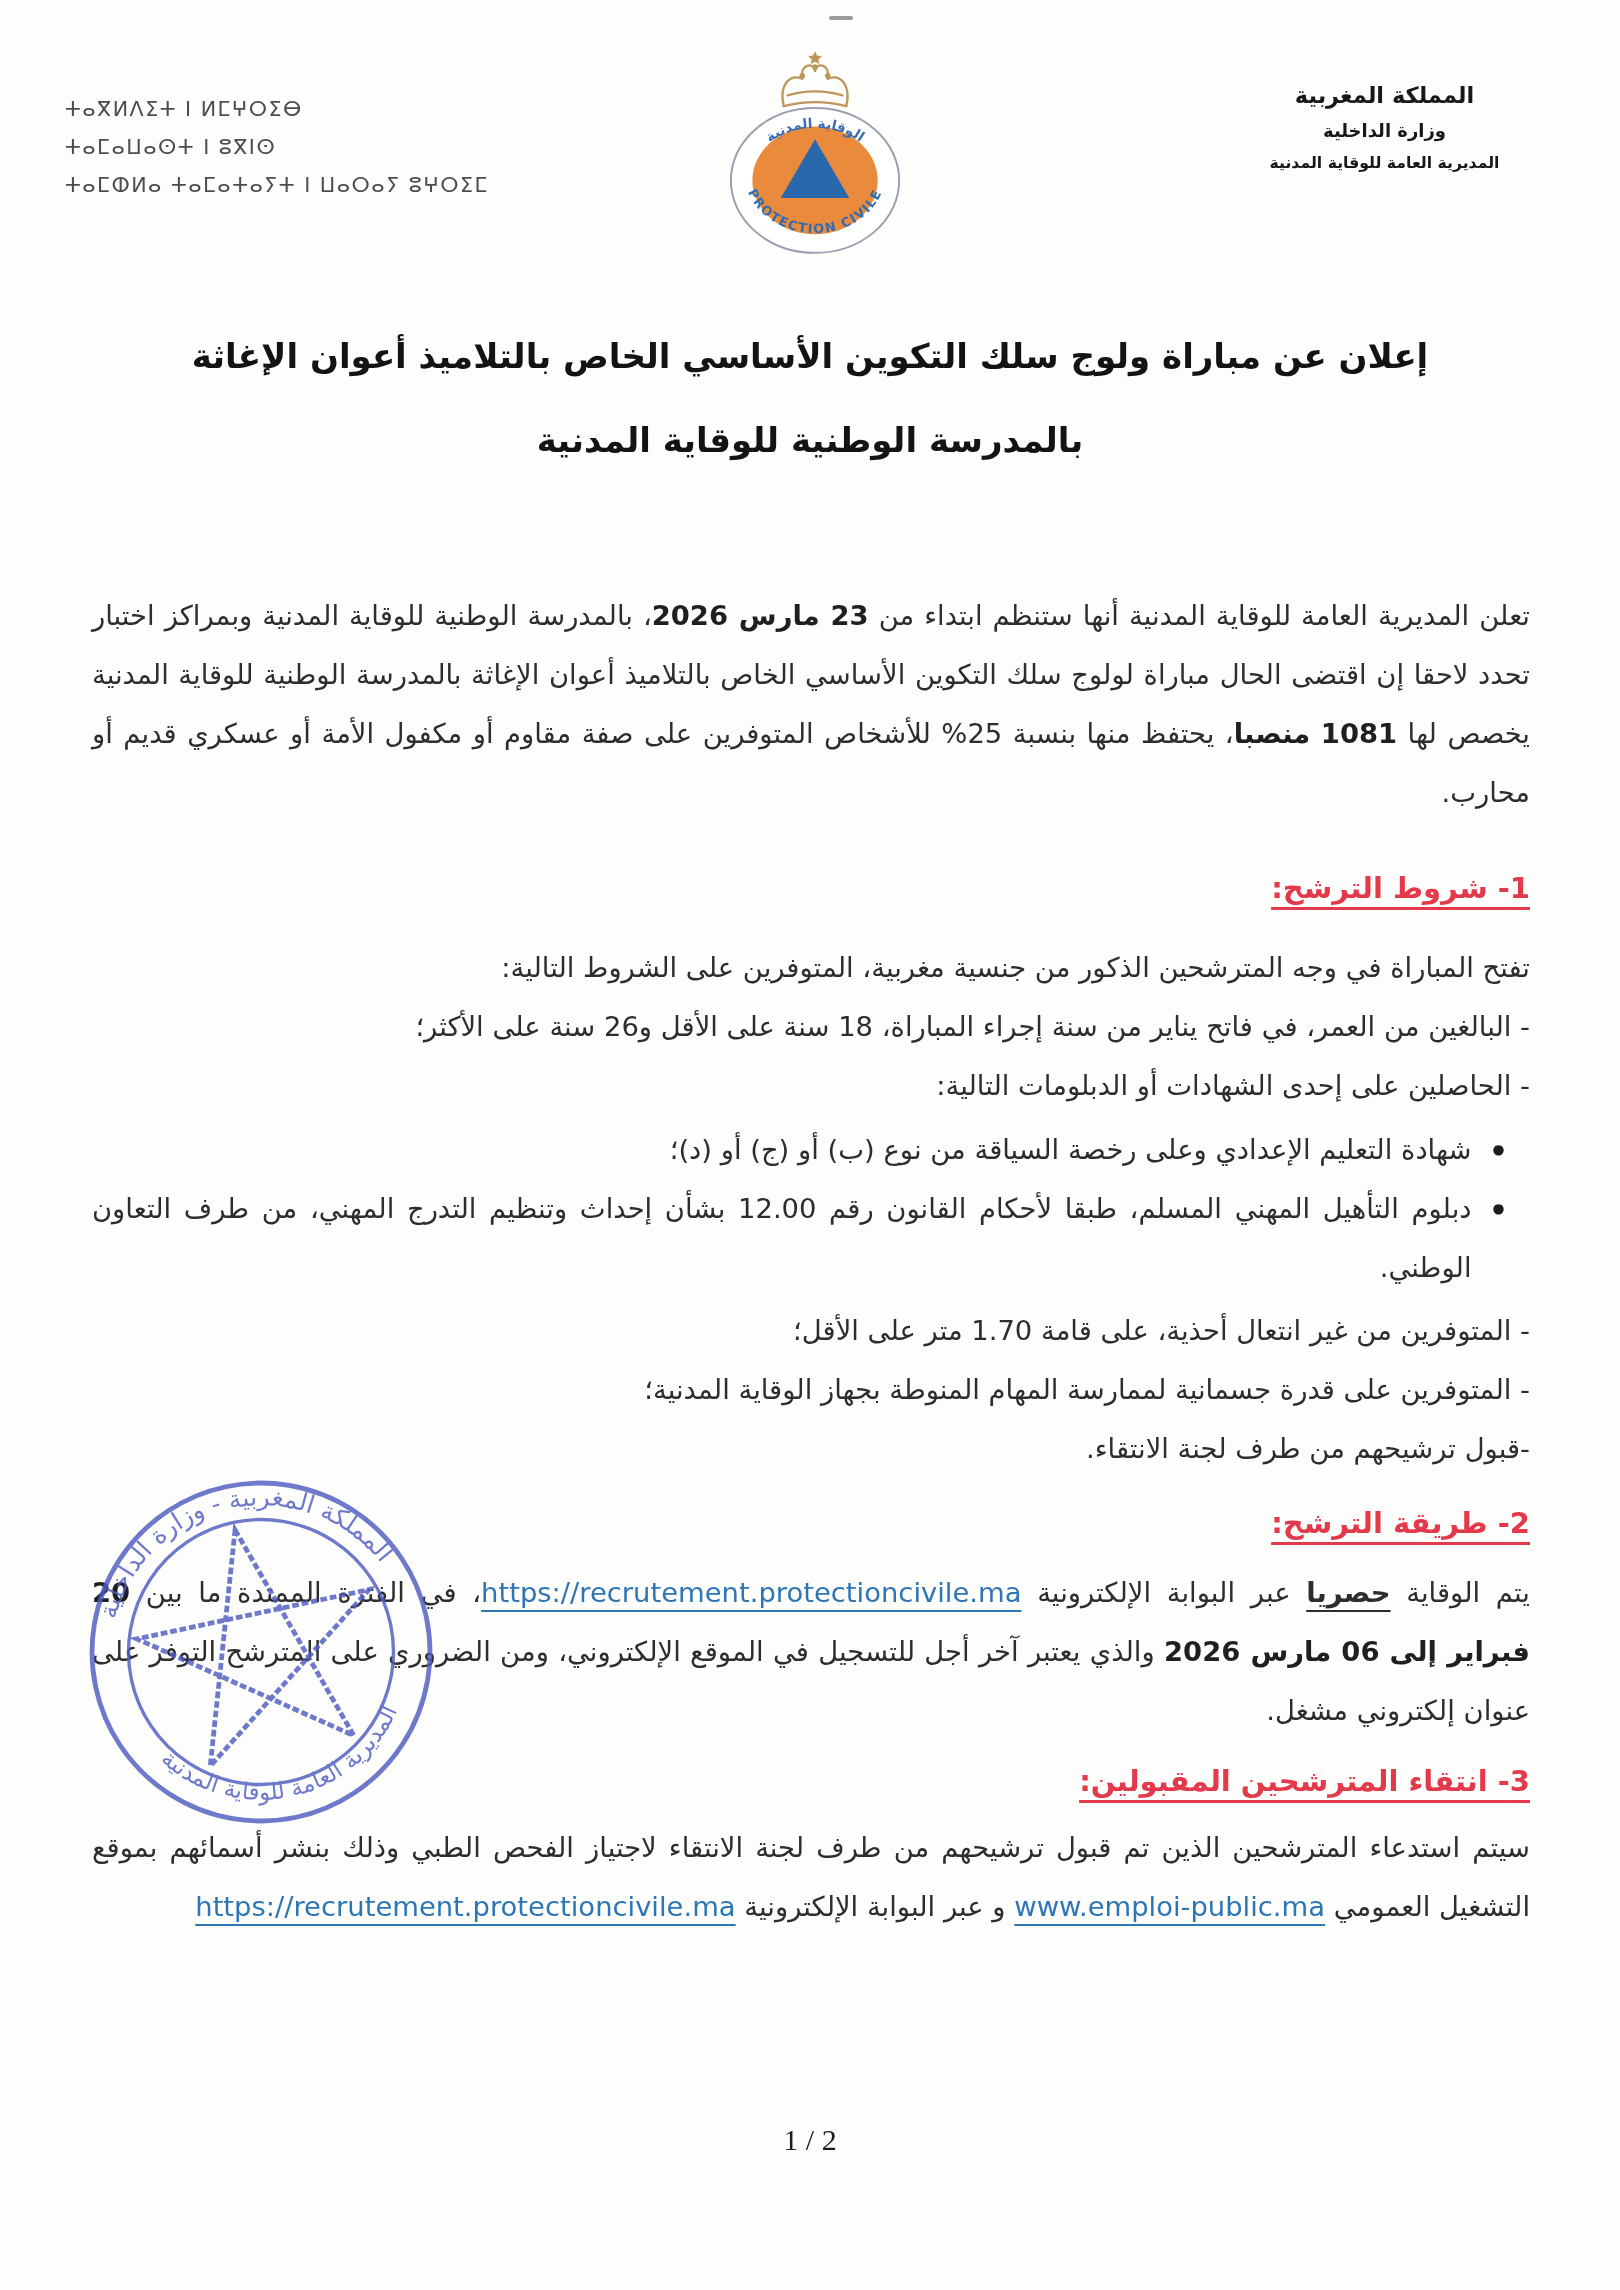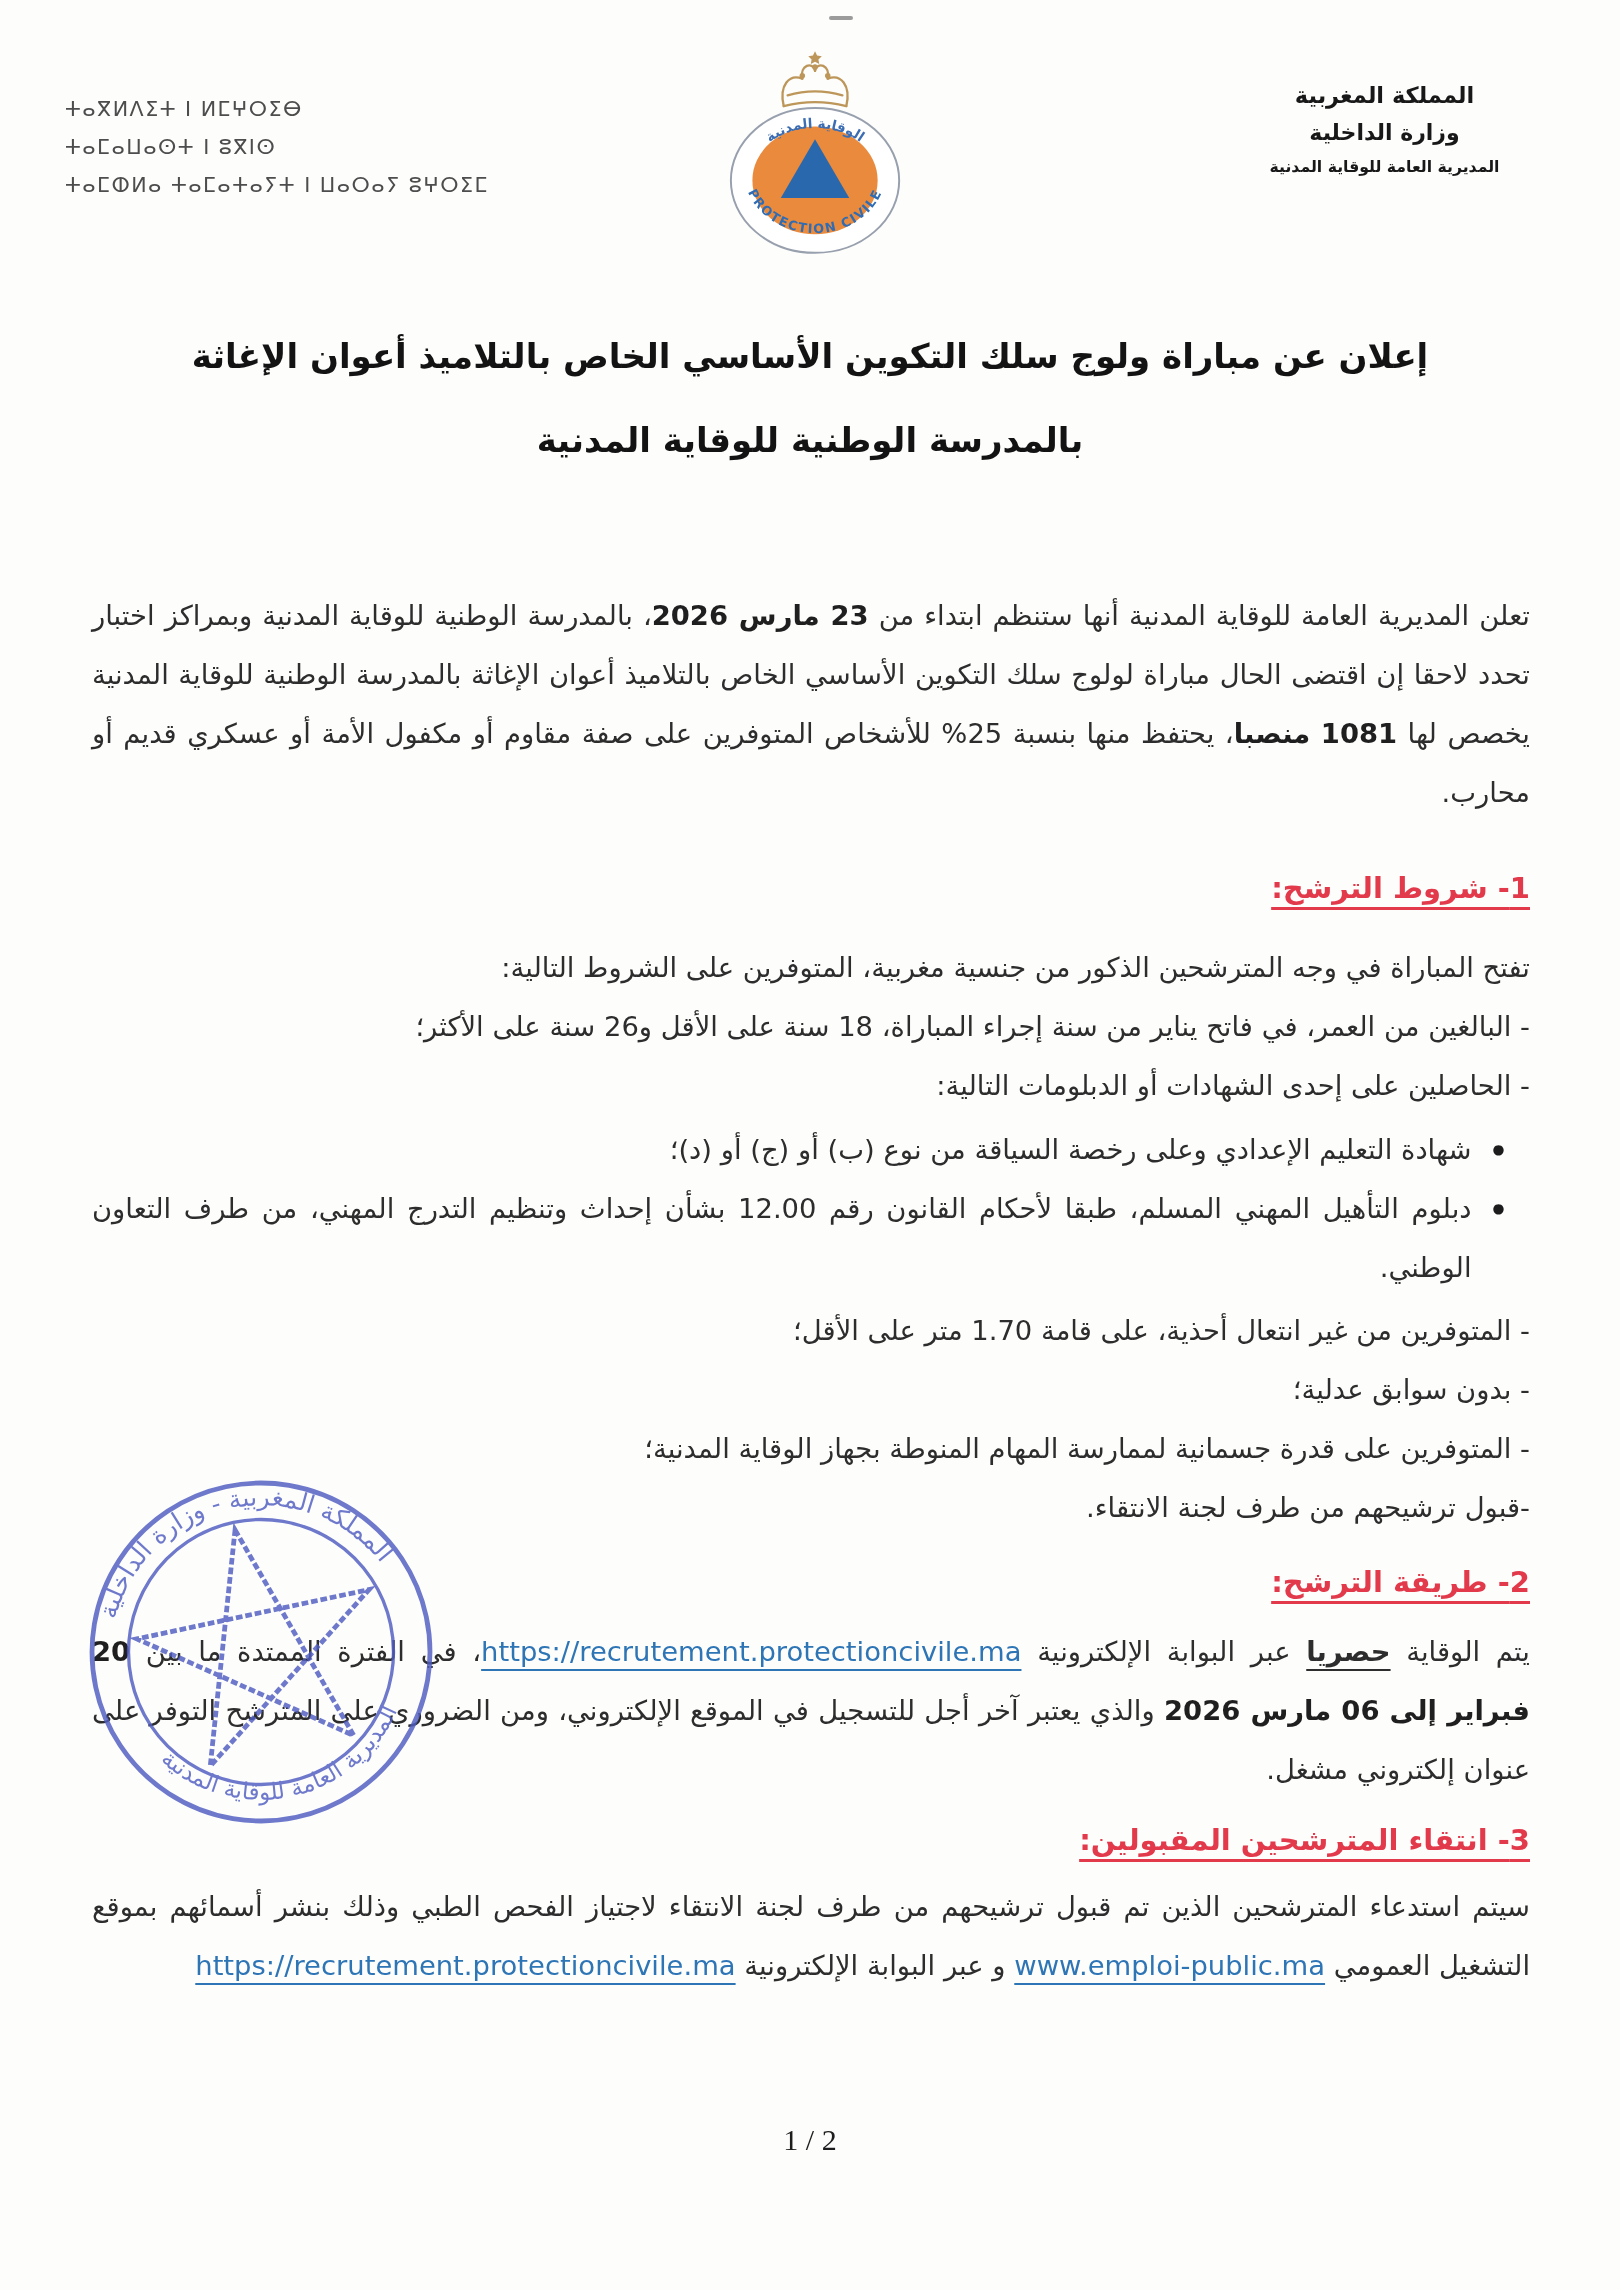--- a/index.html
+++ b/index.html
@@ -14,21 +14,21 @@
   
   .tifinagh {
     position:absolute; left:65px; top:90px; width:431px; text-align:left;
     font-size:20.6px; line-height:38px; color:#4d4d4d; letter-spacing:1.5px;
   }
   .ministry {
     position:absolute; right:69px; top:82px; width:333px; text-align:center;
     color:#181818; direction:rtl;
   }
   .ministry .m1 { font-size:22.5px; font-weight:bold; margin-bottom:11.8px; }
-  .ministry .m2 { font-size:22px; font-weight:bold; margin-bottom:12.7px; }
+  .ministry .m2 { font-size:18px; font-weight:bold; margin-bottom:12.7px; }
   .ministry .m3 { font-size:15.7px; font-weight:bold; }
   .logo-wrap { position:absolute; left:725px; top:49px; width:182px; height:210px; }
 
   
   .doc-title {
     position:absolute; top:331px; left:0; width:100%; text-align:center;
     direction:rtl; font-weight:bold; color:#131313; font-size:34px; line-height:51px;
   }
   .doc-title .t1 { margin-bottom:33px; }
 
@@ -130,21 +130,20 @@
     <div>- البالغين من العمر، في فاتح يناير من سنة إجراء المباراة، 18 سنة على الأقل و26 سنة على الأكثر؛</div>
     <div>- الحاصلين على إحدى الشهادات أو الدبلومات التالية:</div>
 
     <ul class="bullets">
       <li>شهادة التعليم الإعدادي وعلى رخصة السياقة من نوع (ب) أو (ج) أو (د)؛</li>
       <li>دبلوم التأهيل المهني المسلم، طبقا لأحكام القانون رقم 12.00 بشأن إحداث وتنظيم التدرج المهني، من طرف التعاون الوطني.</li>
     </ul>
 
     <div class="more-lines">
       <div>- المتوفرين من غير انتعال أحذية، على قامة 1.70 متر على الأقل؛</div>
-      <div>- بدون سوابق عدلية؛</div>
       <div>- المتوفرين على قدرة جسمانية لممارسة المهام المنوطة بجهاز الوقاية المدنية؛</div>
       <div>-قبول ترشيحهم من طرف لجنة الانتقاء.</div>
     </div>
 
     <div class="h-red h2m"><span>2- طريقة الترشح:</span></div>
 
     <p class="p-after-h"><span>يتم الوقاية </span><span class="u-bold">حصريا</span><span> عبر البوابة الإلكترونية </span><a class="link" dir="ltr">https://recrutement.protectioncivile.ma</a><span>، في الفترة الممتدة ما بين </span><b>20 فبراير إلى 06 مارس 2026</b><span> والذي يعتبر آخر أجل للتسجيل في الموقع الإلكتروني، ومن الضروري على المترشح التوفر على عنوان إلكتروني مشغل.</span></p>
 
     <div class="h-red h3m"><span>3- انتقاء المترشحين المقبولين:</span></div>
 

